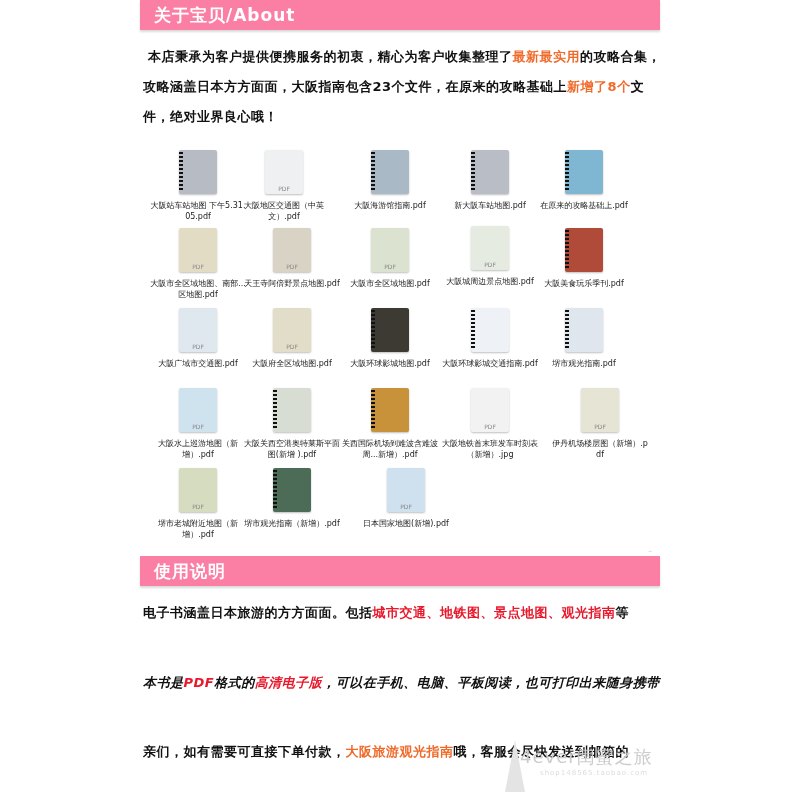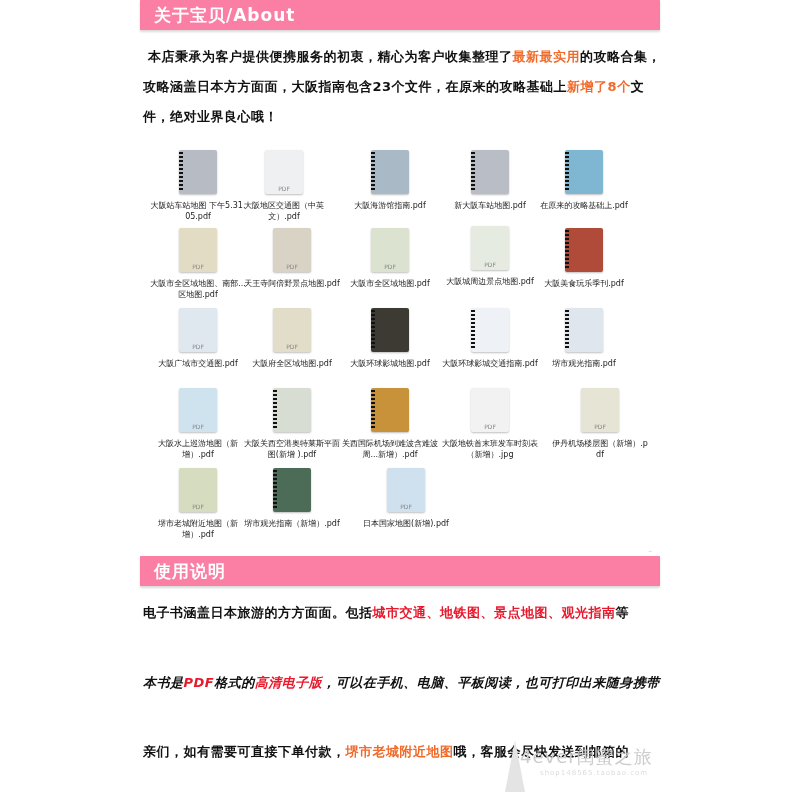--- a/index.html
+++ b/index.html
@@ -180,20 +180,20 @@
   <span>使用说明</span>
 </div>
 
 <div class="para" style="top:598px;">
   <span>电子书涵盖日本旅游的方方面面。包括</span><span class="hl-red">城市交通、地铁图、景点地图、观光指南</span><span>等</span>
 </div>
 <div class="para" style="top:668px;font-style:italic;">
   <span>本书是</span><span class="hl-red">PDF</span><span>格式的</span><span class="hl-red">高清电子版</span><span>，可以在手机、电脑、平板阅读，也可打印出来随身携带</span>
 </div>
 <div class="para" style="top:737px;">
-  <span>亲们，如有需要可直接下单付款，</span><span class="hl-orange">堺市老城附近地图</span><span>哦，客服会尽快发送到邮箱的</span>
+  <span>亲们，如有需要可直接下单付款，</span><span class="hl-orange">大阪旅游观光指南</span><span>哦，客服会尽快发送到邮箱的</span>
 </div>
 
 <div class="tower"></div>
 <div class="watermark">
   <span>4ever闺蜜之旅</span>
   <small>shop148565.taobao.com</small>
 </div>
 
 </body></html>

